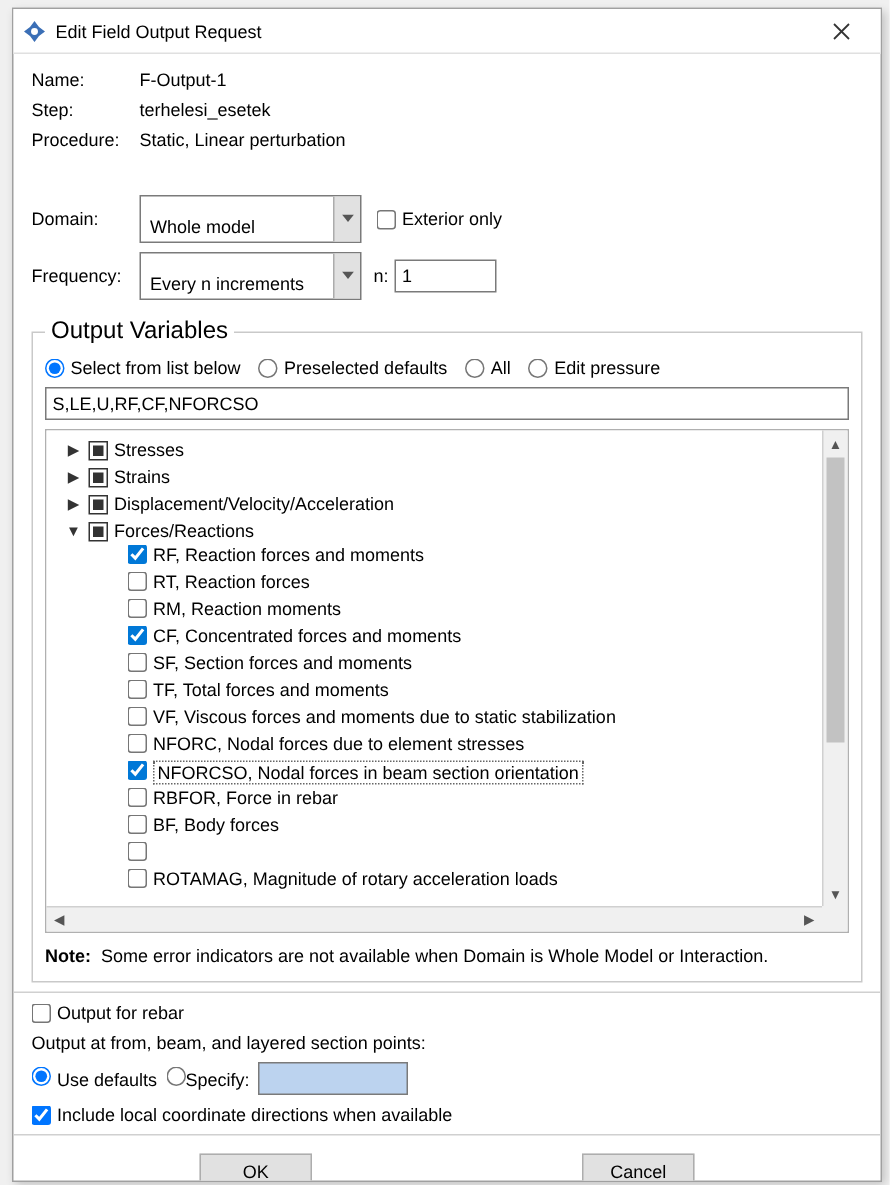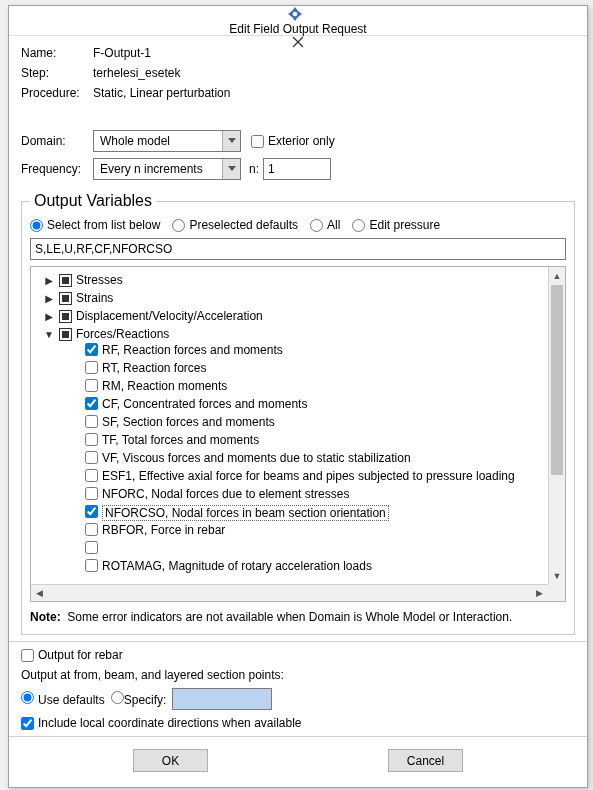--- a/index.html
+++ b/index.html
@@ -21,21 +21,20 @@
     display: flex;
     flex-direction: column;
   }
   .titlebar {
     height: 30px;
     display: flex;
     align-items: center;
     padding: 0 6px;
     border-bottom: 1px solid #e0e0e0;
     background: #fff;
-    flex-direction: column;
   }
   .titlebar .icon {
     width: 16px; height: 16px;
     margin-right: 6px;
     display: inline-flex;
     align-items: center; justify-content: center;
   }
   .titlebar .title { flex: 1; font-size: 12px; }
   .titlebar .close {
     width: 40px; height: 28px;
@@ -66,21 +65,21 @@
     font-size: 12px;
     height: 22px;
     border: 1px solid #7a7a7a;
     background: #fff;
     padding: 1px 4px;
   }
   .dropdown {
     display: inline-flex;
     align-items: flex-end;
     border: 1px solid #7a7a7a;
-    height: 22px;
+    height: 32px;
     background: #fff;
     position: relative;
   }
   .dropdown .dd-text {
     padding: 0 20px 0 6px;
     line-height: 20px;
   }
   .dropdown .dd-btn {
     position: absolute; right: 0; top: 0; bottom: 0;
     width: 18px;
@@ -368,33 +367,33 @@
               <div class="tree-leaf">
                 <input type="checkbox" style="">
                 <span>TF, Total forces and moments</span>
               </div>
               <div class="tree-leaf">
                 <input type="checkbox" style="">
                 <span>VF, Viscous forces and moments due to static stabilization</span>
               </div>
               <div class="tree-leaf">
                 <input type="checkbox" style="">
-                <span>ESF1, Effective axial force for beams and pipes subjected to pressure loading</span>
-              </div>
-              <div class="tree-leaf">
-                <input type="checkbox" style="">
                 <span>NFORC, Nodal forces due to element stresses</span>
               </div>
               <div class="tree-leaf">
                 <input type="checkbox" checked="" style="">
                 <span class="sel-highlight">NFORCSO, Nodal forces in beam section orientation</span>
               </div>
               <div class="tree-leaf">
                 <input type="checkbox" style="">
                 <span>RBFOR, Force in rebar</span>
+              </div>
+              <div class="tree-leaf">
+                <input type="checkbox" style="">
+                <span>BF, Body forces</span>
               </div>
               <div class="tree-leaf">
                 <input type="checkbox" style="">
               </div>
               <div class="tree-leaf">
                 <input type="checkbox" style="">
                 <span>ROTAMAG, Magnitude of rotary acceleration loads</span>
               </div>
             </div>
 

